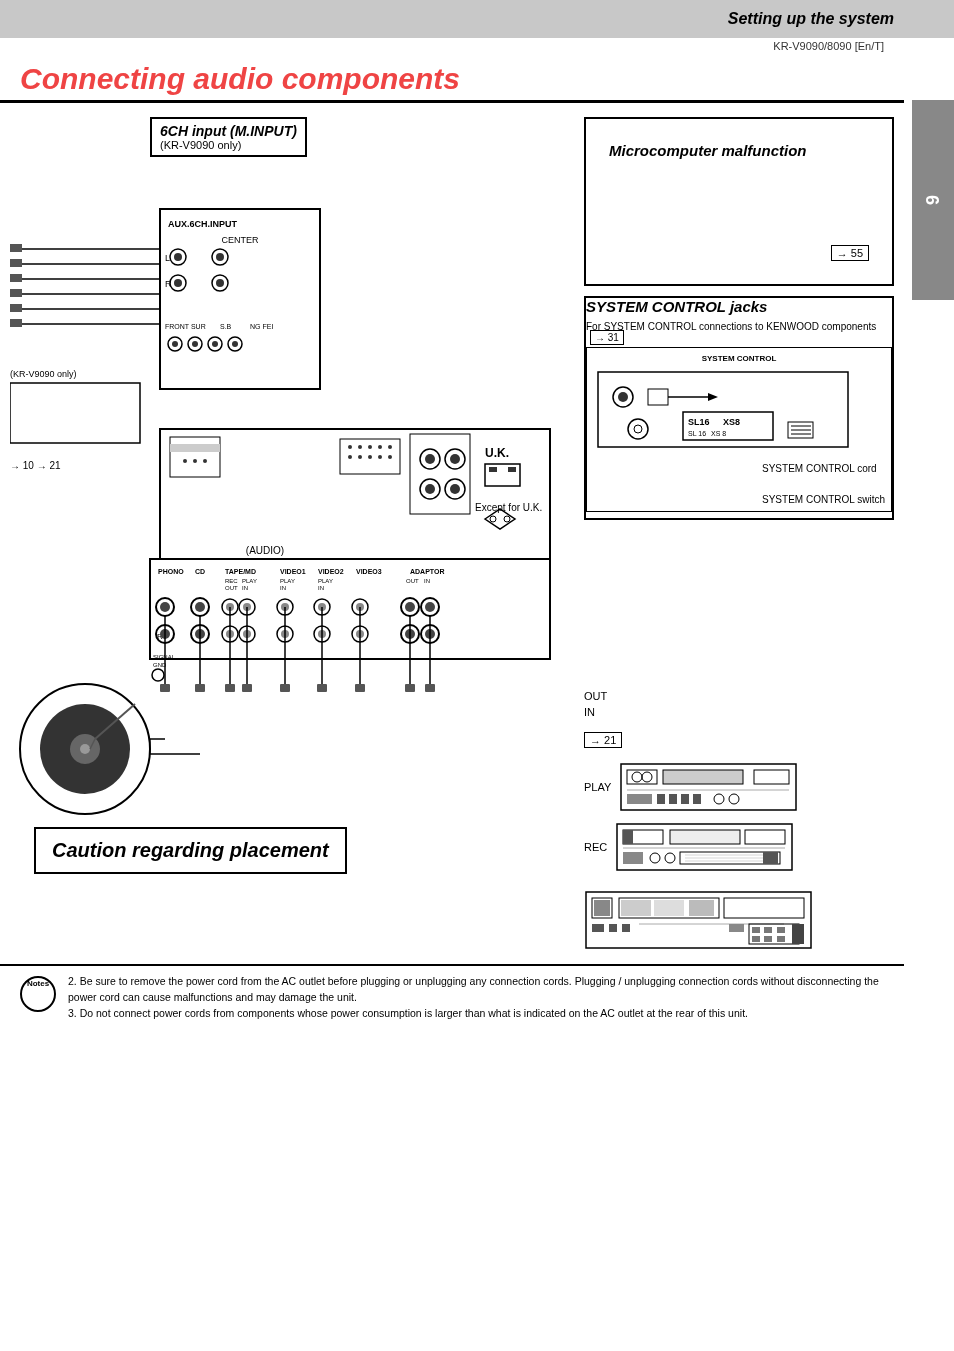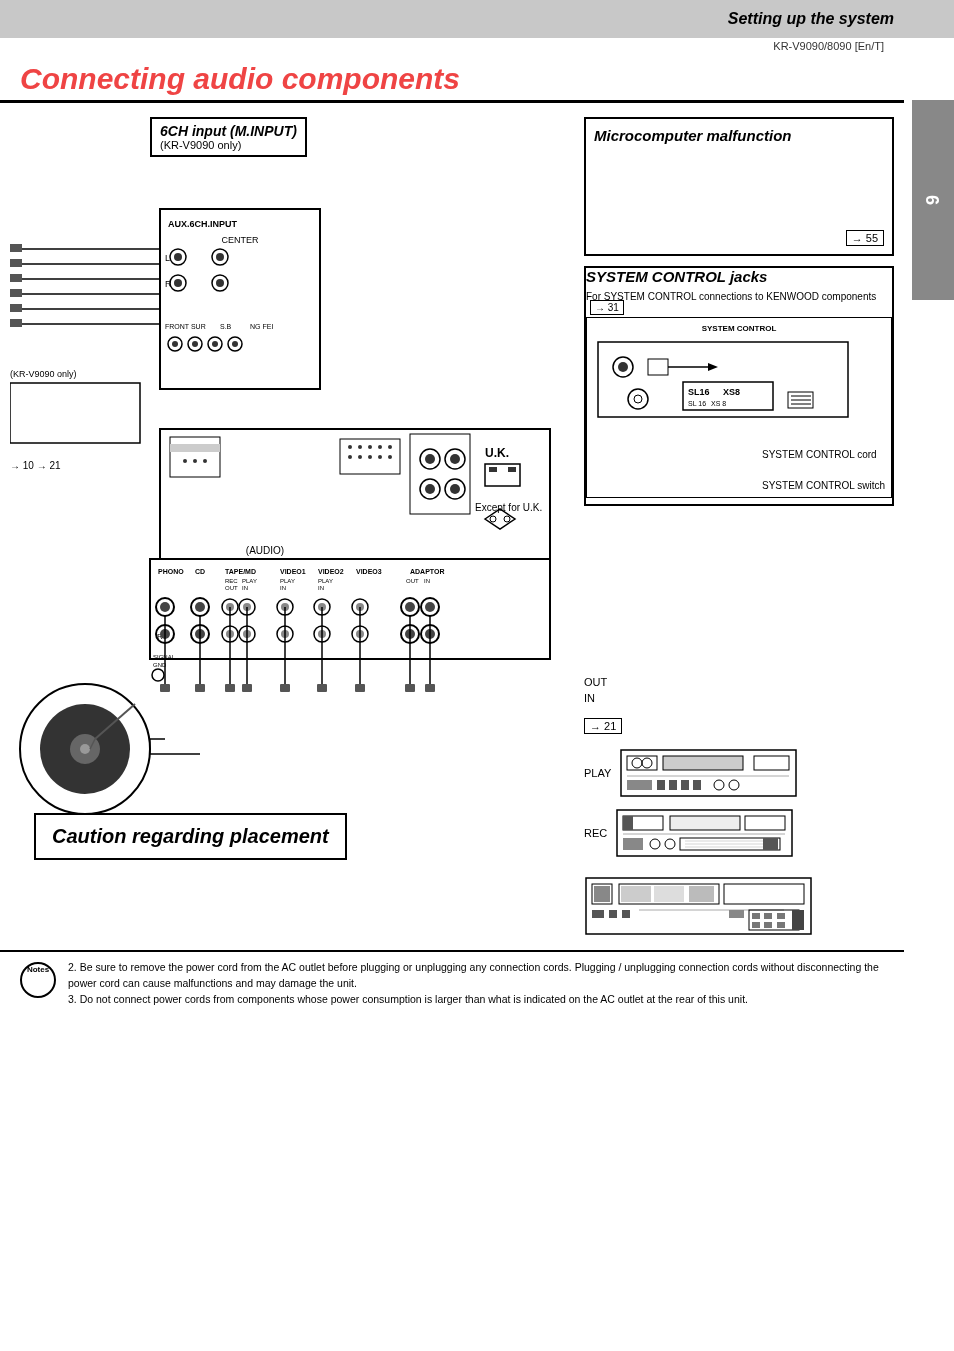--- a/index.html
+++ b/index.html
@@ -73,21 +73,21 @@
     .box-title {
       font-style: italic;
       font-weight: bold;
       font-size: 15px;
       margin-bottom: 6px;
     }
 
     
     .malfunction-box {
       border: 2px solid #000;
-      padding: 8px;
+      padding: 23px;
       min-height: 120px;
       position: relative;
     }
 
     
     .syscontrol-box {
       border: 2px solid #000;
       padding: 0;
     }
     .caution-title {
@@ -365,21 +365,21 @@
 
           <circle cx="45" cy="62" r="10" fill="none" stroke="#000" stroke-width="1.5"></circle>
           <circle cx="45" cy="62" r="4" fill="none" stroke="#000" stroke-width="1"></circle>
 
           <rect x="195" y="55" width="25" height="16" fill="none" stroke="#000" stroke-width="1"></rect>
           <line x1="198" y1="59" x2="218" y2="59" stroke="#000" stroke-width="1"></line>
           <line x1="198" y1="63" x2="218" y2="63" stroke="#000" stroke-width="1"></line>
           <line x1="198" y1="67" x2="218" y2="67" stroke="#000" stroke-width="1"></line>
         </svg>
         
-        <div style="display:flex; justify-content:space-between; font-size:10px; margin-top:18px;">
+        <div style="display:flex; justify-content:space-between; font-size:10px; margin-top:2px;">
           <div></div>
           <div>
             <div style="margin-bottom:20px;">SYSTEM CONTROL cord</div>
             <div>SYSTEM CONTROL switch</div>
           </div>
         </div>
       </div>
     </div>
 
     <div style="margin-top:160px; font-size:11px;">

